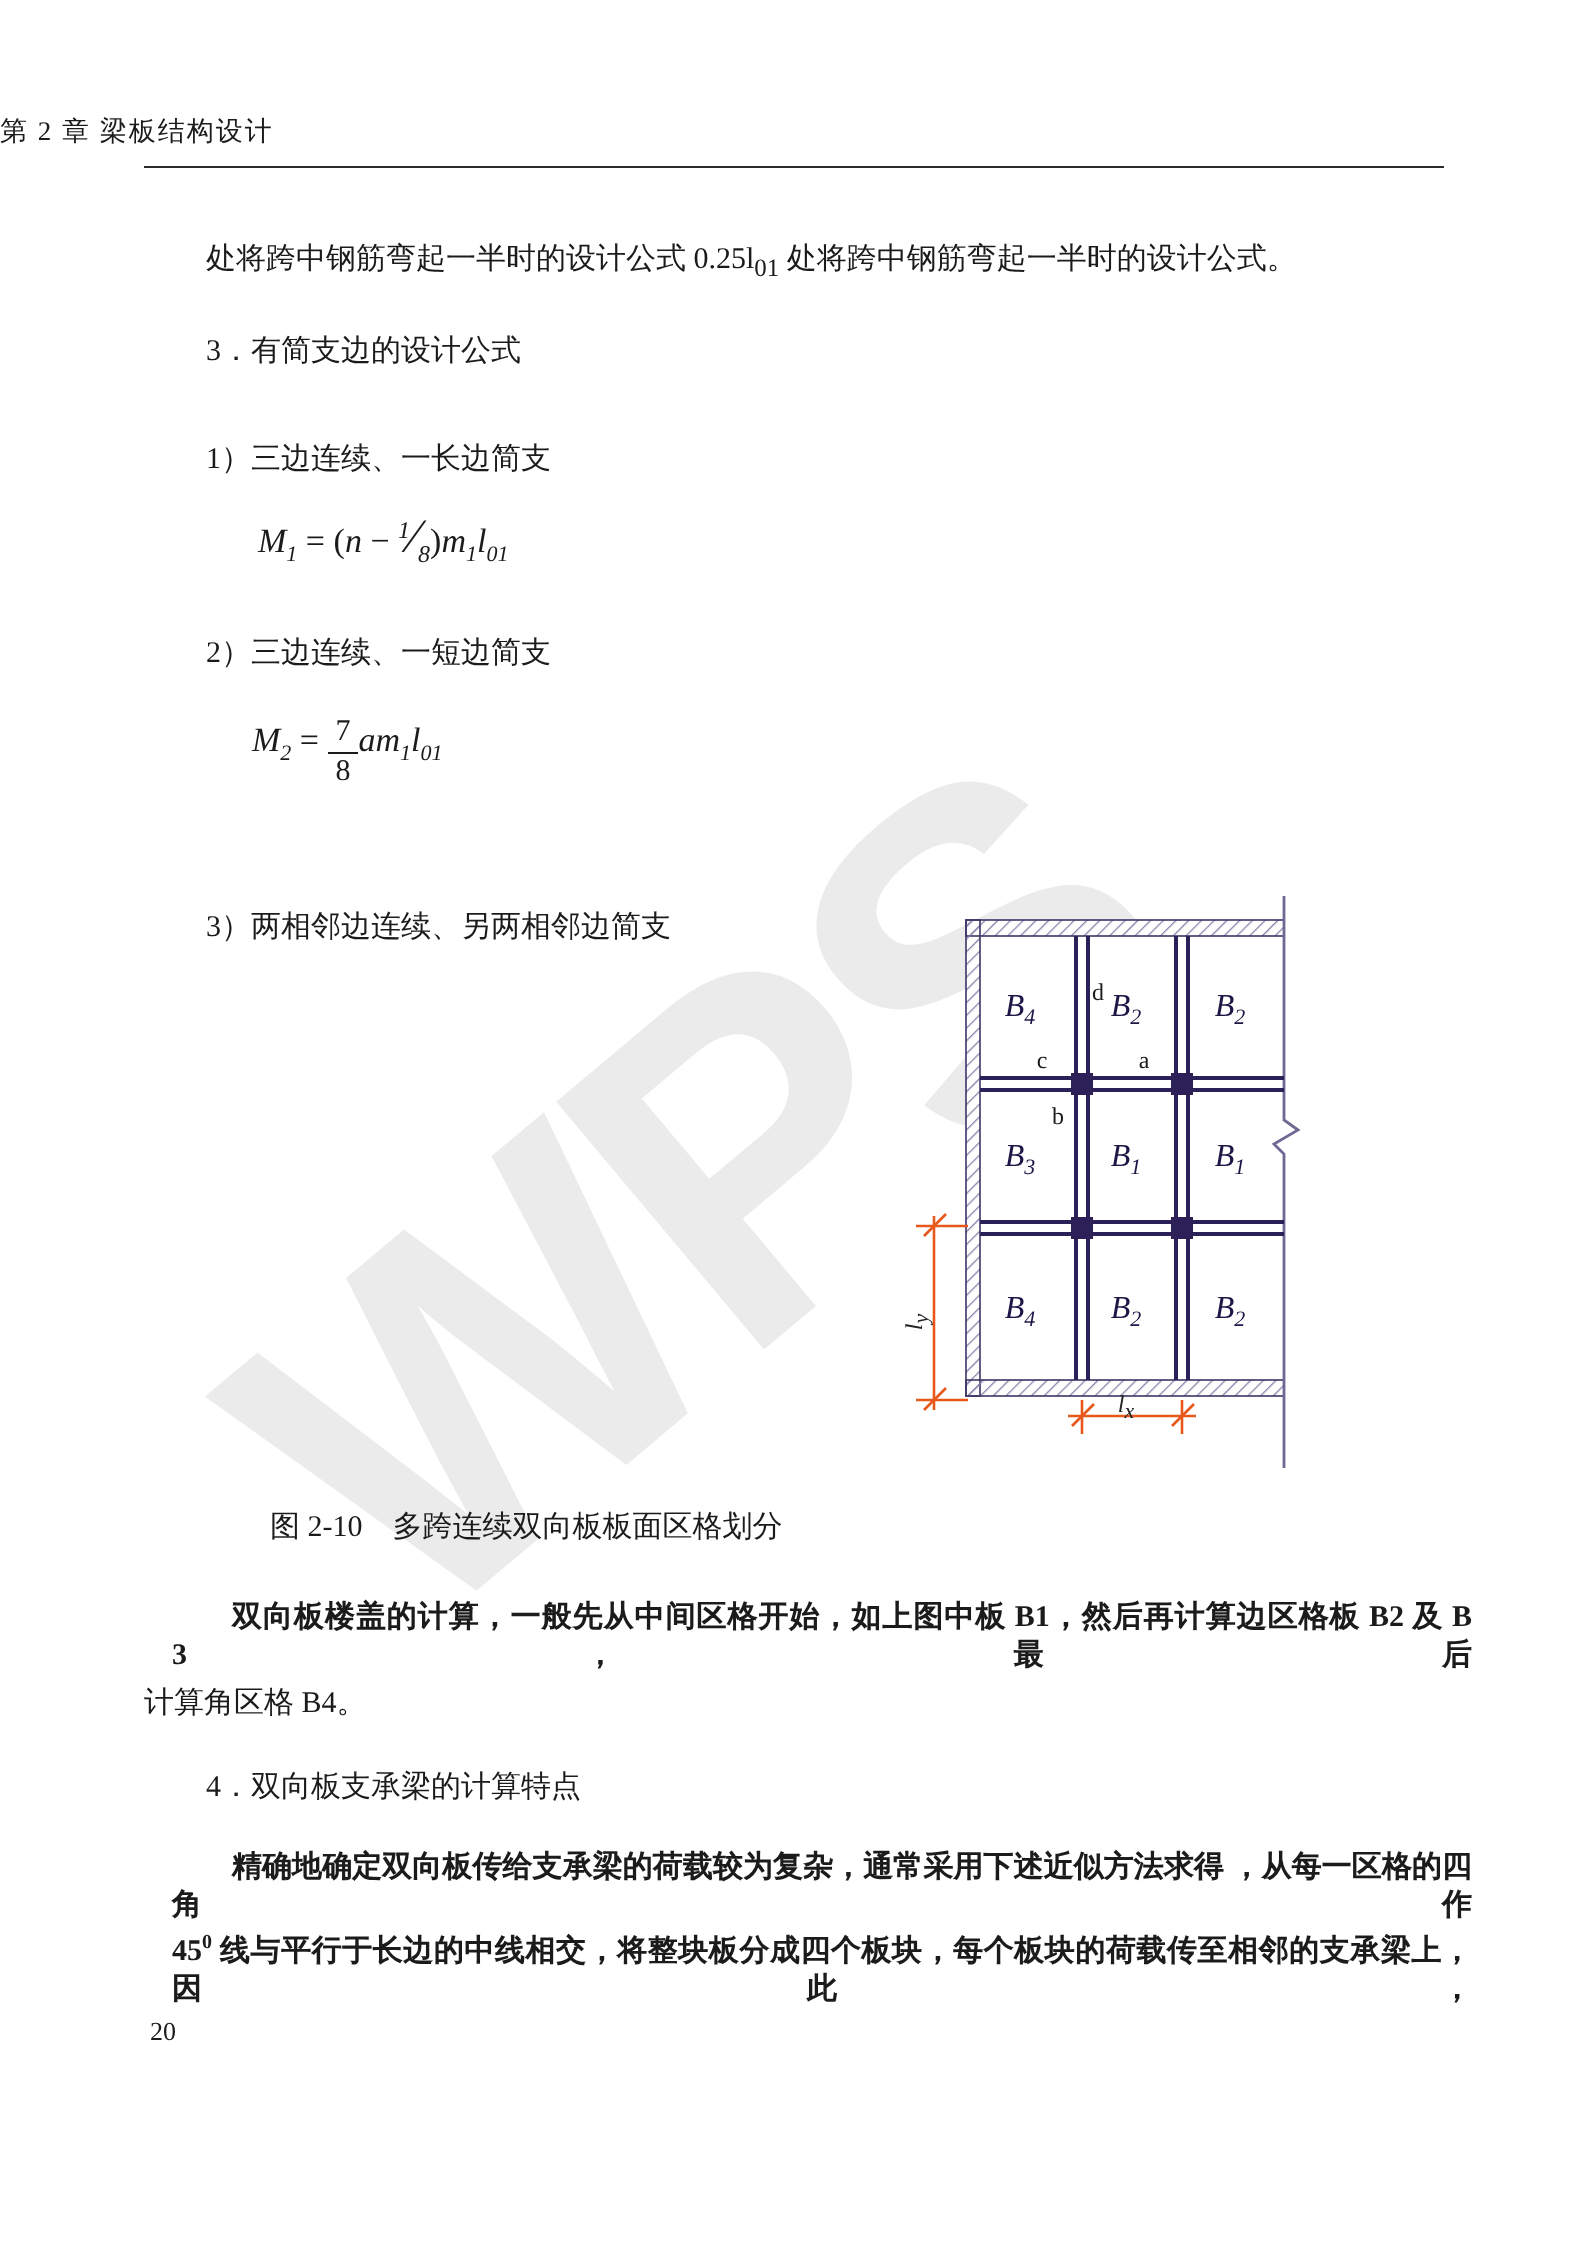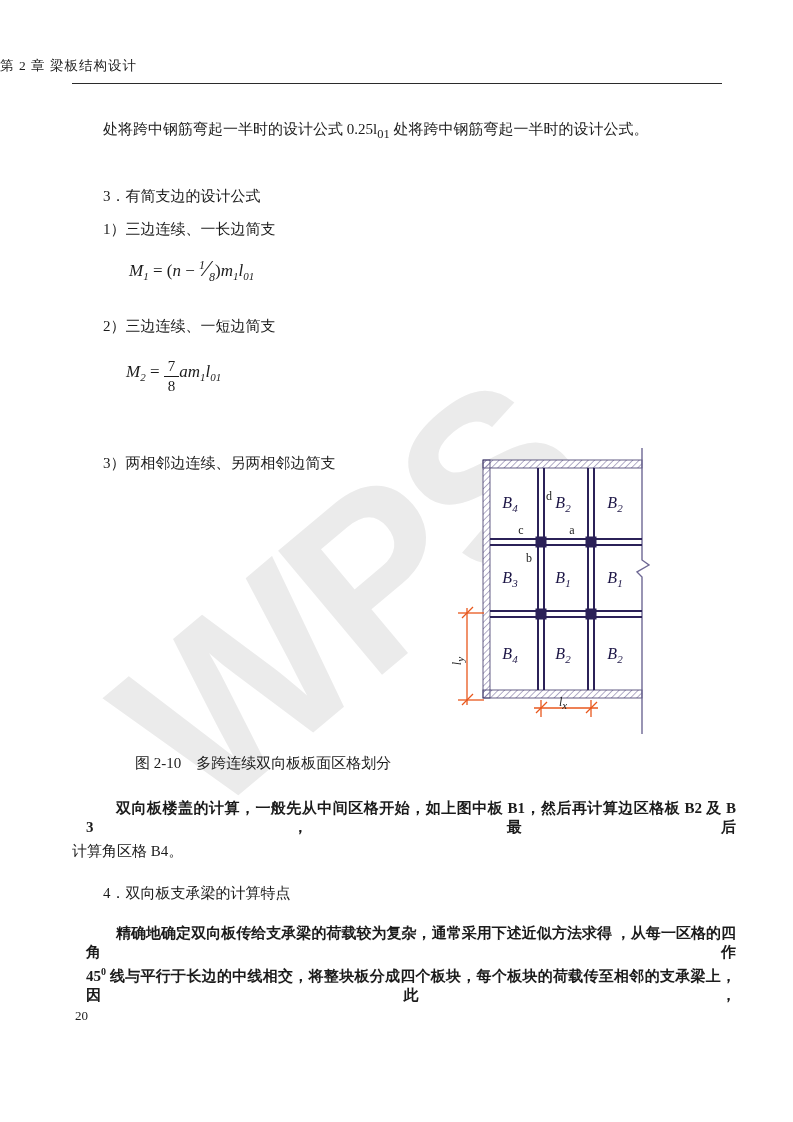--- a/index.html
+++ b/index.html
@@ -55,21 +55,21 @@
     <div class="watermark-text">WPS</div>
   </div>
 
   <div class="abs hdr-title">第 2 章 梁板结构设计</div>
   <div class="abs hdr-rule"></div>
 
   <div class="abs body-line" style="left:103px; top:120px;">
     <span>处将跨中钢筋弯起一半时的设计公式 0.25l</span><sub>01</sub><span> 处将跨中钢筋弯起一半时的设计公式。</span>
   </div>
 
-  <div class="abs body-line" style="left:103px; top:187px;">3．有简支边的设计公式</div>
+  <div class="abs body-line" style="left:103px; top:166px;">3．有简支边的设计公式</div>
 
   <div class="abs body-line" style="left:103px; top:220px;">1）三边连续、一长边简支</div>
 
   <div class="abs formula" style="left:129px; top:258px;">
     <span>M</span><sub>1</sub><span class="rm"> = </span><span class="rm">(</span><span>n</span><span class="rm"> − </span><span class="sfrac"><sup>1</sup><span class="slash">⁄</span><sub>8</sub></span><span class="rm">)</span><span>m</span><sub>1</sub><span>l</span><sub>01</sub>
   </div>
 
   <div class="abs body-line" style="left:103px; top:317px;">2）三边连续、一短边简支</div>
 
   <div class="abs formula" style="left:126px; top:358px;">

